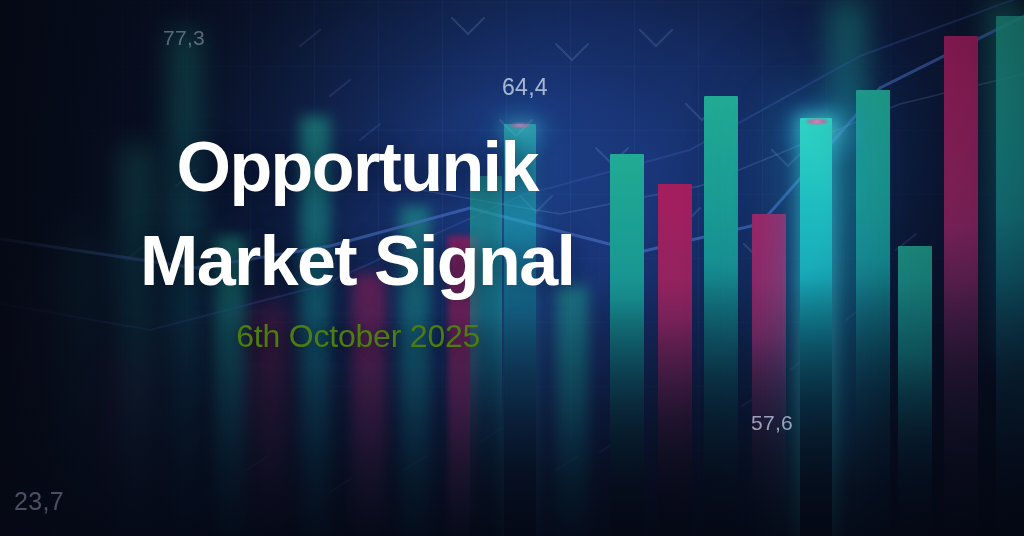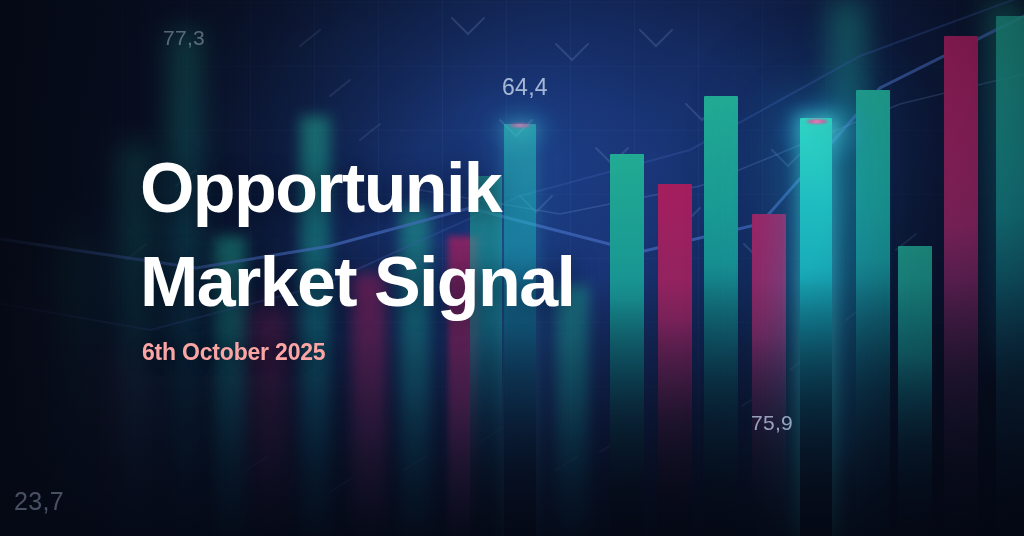--- a/index.html
+++ b/index.html
@@ -176,40 +176,41 @@
   }
   .vl-1 { left: 163px; top: 26px;  font-size: 21px; color: rgba(205,218,240,0.40); }
   .vl-2 { left: 502px; top: 74px;  font-size: 23px; color: rgba(214,228,248,0.74); }
   .vl-3 { left: 751px; top: 411px; font-size: 21px; color: rgba(205,220,245,0.70); }
   .vl-4 { left: 14px;  top: 487px; font-size: 25px; color: rgba(190,205,232,0.36); }
 
   
   .copy {
     position: absolute;
     left: 140px;
-    top: 153px;
+    top: 132px;
     z-index: 40;
+    text-align: center;
   }
   .headline {
     margin: 0;
     color: #ffffff;
     font-family: "Liberation Sans", sans-serif;
     font-weight: 700;
     font-size: 70px;
     line-height: 1.0;
     letter-spacing: -1.6px;
     text-shadow: 0 2px 22px rgba(4,10,26,0.50);
   }
   .headline .line2 { display: block; margin-top: 24px; }
   .subhead {
     margin: 22px 0 0 2px;
-    color: #fca5a5;
+    color: #4d7c0f;
     font-family: "Liberation Sans", sans-serif;
-    font-weight: 700;
-    font-size: 23px;
+    font-weight: 400;
+    font-size: 32px;
     letter-spacing: -.2px;
     text-shadow: 0 2px 16px rgba(4,10,26,0.45);
   }
 </style>
 </head>
 <body>
 
 <div id="banner">
 
   <div class="layer bg-base"></div>
@@ -298,21 +299,21 @@
     <div class="glow-halo" style="left:778px; top:96px; width:92px; height:70px;"></div>
     <div class="glow-bar" style="left:800px; width:32px; height:418px;"></div>
     <div class="glow-cap" style="left:806px; top:119px; width:22px;"></div>
   </div>
 
   <div class="layer bg-vignette"></div>
   <div class="layer bg-left-dark"></div>
 
   <div class="value-label vl-1">77,3</div>
   <div class="value-label vl-2">64,4</div>
-  <div class="value-label vl-3">75,9</div>
+  <div class="value-label vl-3">57,6</div>
   <div class="value-label vl-4">23,7</div>
 
   <div class="copy">
     <h1 class="headline">
       <span class="line1">Opportunik</span>
       <span class="line2">Market Signal</span>
     </h1>
     <div class="subhead">6th October 2025</div>
   </div>
 

